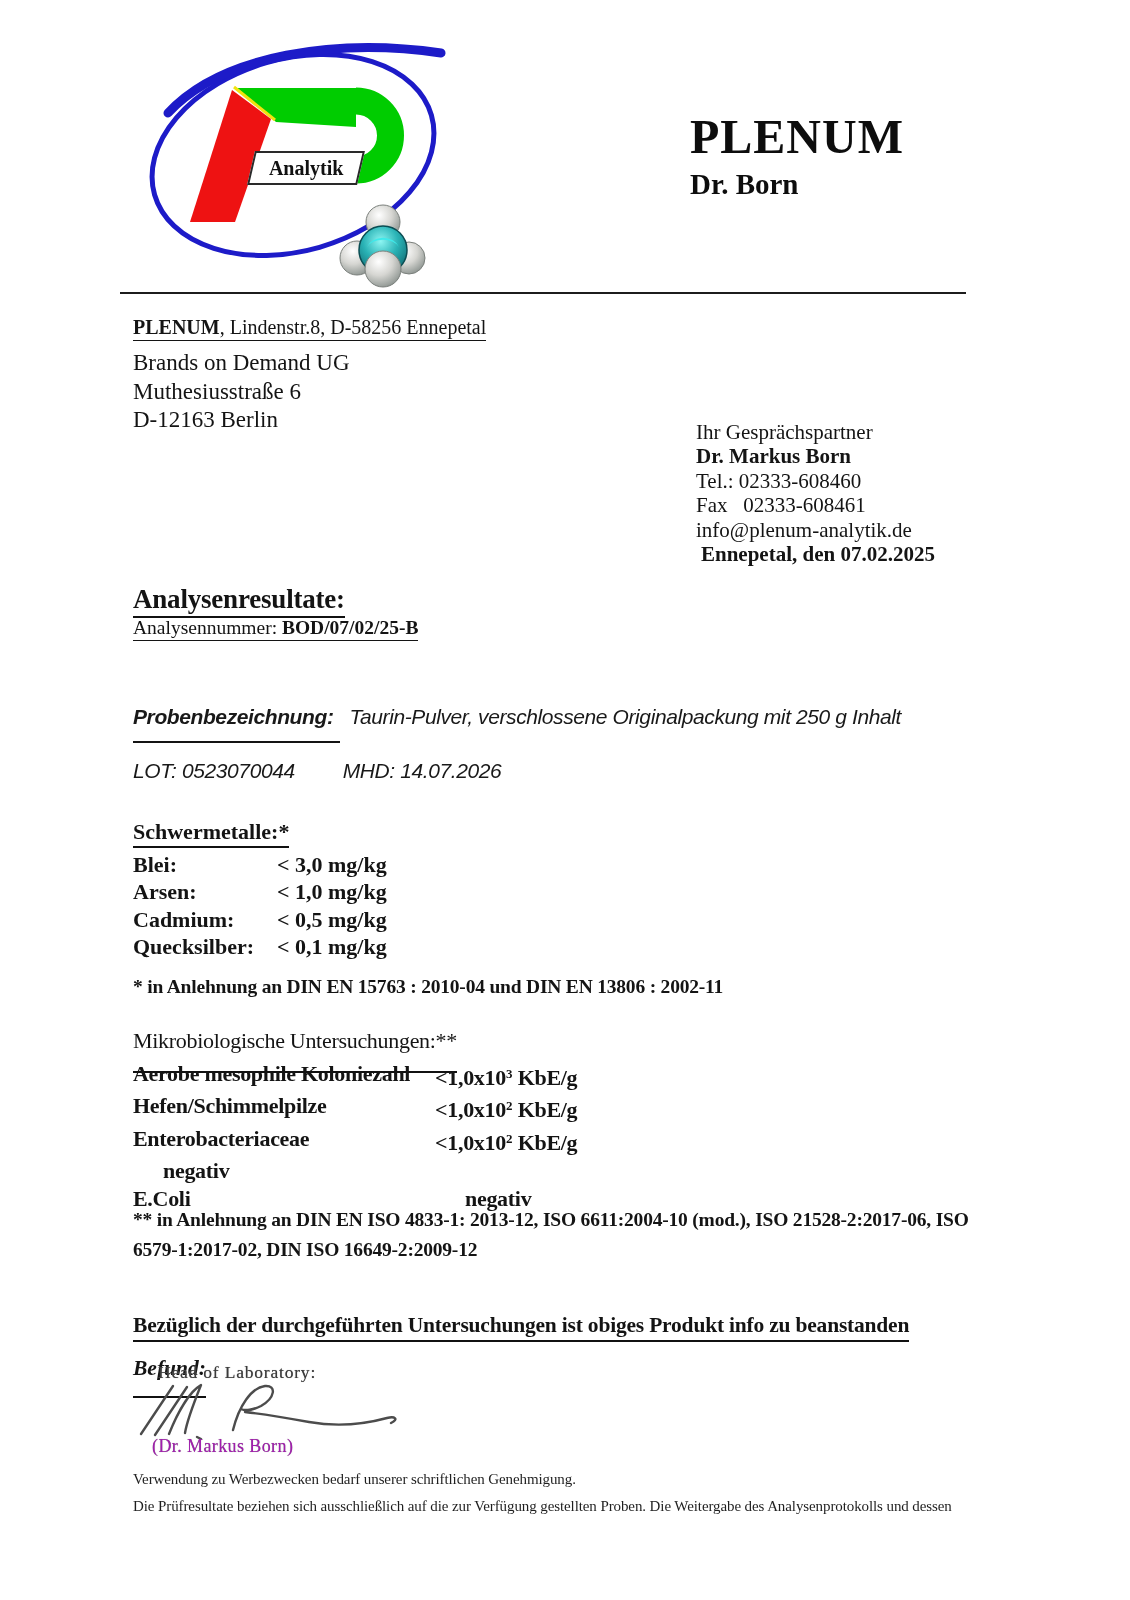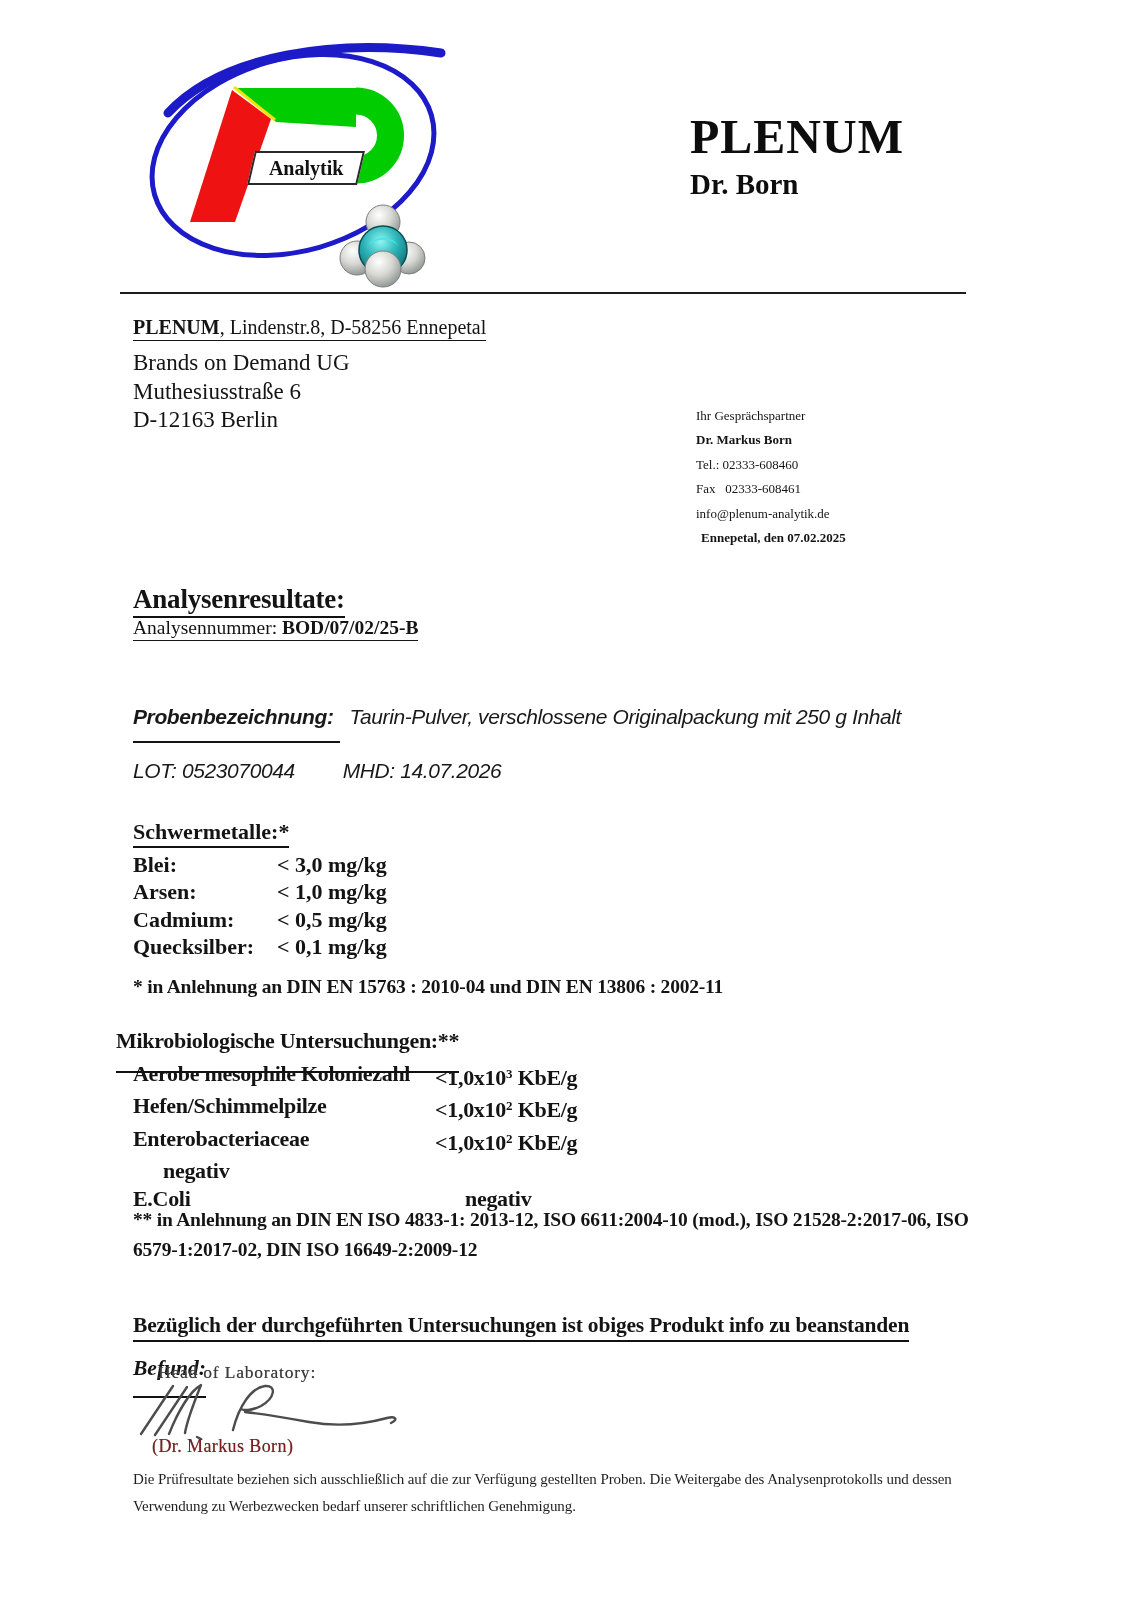--- a/index.html
+++ b/index.html
@@ -33,21 +33,21 @@
   .brand-name{font-size:48px;font-weight:bold;line-height:50px;letter-spacing:1px;color:#0d0d0d;}
   .brand-sub{font-size:29px;font-weight:bold;margin-top:6px;color:#0d0d0d;}
 
   .divider{left:120px;top:292px;width:846px;height:2px;background:#1c1c1c;}
 
   
   .sender{left:133px;top:316px;font-size:20px;border-bottom:1.6px solid #141414;padding-bottom:1px;}
   .sender .b{font-weight:bold;}
   .recipient{left:133px;top:349px;font-size:23px;line-height:28.5px;}
 
-  .contact{left:696px;top:404px;font-size:13px;line-height:24.4px;}
+  .contact{left:696px;top:420px;font-size:21px;line-height:24.4px;}
   .contact .name{font-weight:bold;}
   .contact .date{padding-left:5px;font-weight:bold;}
 
   
   .results-title{left:133px;top:584px;font-size:27px;font-weight:bold;
     border-bottom:2.5px solid #111;padding-bottom:1px;letter-spacing:-0.2px;}
   .analysis-number{left:133px;top:617px;font-size:19.5px;border-bottom:1.6px solid #141414;padding-bottom:1px;}
   .analysis-number .b{font-weight:bold;}
   .analysis-title{left:133px;top:651px;font-size:22.5px;font-weight:bold;letter-spacing:-0.2px;}
 
@@ -63,41 +63,41 @@
 
   
   .hm-title{left:133px;top:819px;font-size:22px;font-weight:bold;
     border-bottom:2px solid #111;padding-bottom:1px;}
   .hm-rows{left:133px;top:851px;font-size:22px;font-weight:bold;line-height:27.3px;}
   .hm-row{display:flex;}
   .hm-label{flex:0 0 144px;}
   .fn1{left:133px;top:976px;font-size:19.5px;font-weight:bold;letter-spacing:-0.2px;}
 
   
-  .micro-title{left:116px;top:1028px;font-size:22px;font-weight:bold;
+  .micro-title{left:133px;top:1028px;font-size:22px;font-weight:normal;
     border-bottom:2px solid #111;padding-bottom:17px;letter-spacing:-0.3px;}
   .micro-rows{left:133px;top:1060px;font-size:22px;font-weight:bold;line-height:28.3px;letter-spacing:-0.3px;}
   .micro-row{display:flex;}
   .micro-label{flex:0 0 302px;white-space:nowrap;}
   .micro-val sup{font-size:13px;vertical-align:7px;letter-spacing:0;}
   .micro-val.negativ{padding-left:30px;}
   .fn2{left:133px;top:1205px;width:858px;font-size:19.5px;font-weight:bold;
     line-height:29.5px;letter-spacing:-0.2px;}
 
   
   .befund-label{left:133px;top:1356px;font-size:21.5px;font-weight:bold;font-style:italic;
     border-bottom:2px solid #111;padding-bottom:15px;}
   .findings{left:133px;top:1313px;font-size:21.5px;font-weight:bold;white-space:nowrap;
     border-bottom:2.5px solid #111;padding-bottom:2px;letter-spacing:-0.2px;}
 
   
   .sig-role{left:158px;top:1362px;font-size:17.5px;color:#3b3b3b;letter-spacing:0.8px;
     text-shadow:0 0 0.7px #7a7a7a;}
   .sig-svg{left:133px;top:1378px;}
-  .sig-name{left:152px;top:1436px;font-size:18px;color:#7f1d1d;letter-spacing:0.4px;
+  .sig-name{left:152px;top:1436px;font-size:18px;color:#a21caf;letter-spacing:0.4px;
     text-shadow:0 0 0.7px #7a7a7a;}
 
   
   .footer{left:133px;top:1466px;font-size:15px;line-height:27px;color:#1f1f1f;letter-spacing:-0.1px;}
 </style>
 </head>
 <body>
 
 <div class="page">
 
@@ -232,17 +232,17 @@
       <path d="M22,57 L54,9"></path>
       <path d="M36,56 C44,36 56,14 68,7 C62,22 54,42 52,55"></path>
       <path d="M64,59 l4,2"></path>
       <path d="M100,52 C106,28 118,10 132,8 C144,7 142,20 128,28 C120,32 112,33 108,31"></path>
       <path d="M112,34 C130,36 154,40 176,44 C204,49 232,46 254,40 C262,38 266,41 258,45"></path>
     </g>
   </svg>
   <div class="abs sig-name">(Dr. Markus Born)</div>
 
   <div class="abs footer">
+    <div>Verwendung zu Werbezwecken bedarf unserer schriftlichen Genehmigung.</div>
     <div>Die Prüfresultate beziehen sich ausschließlich auf die zur Verfügung gestellten Proben. Die Weitergabe des Analysenprotokolls und dessen</div>
-    <div>Verwendung zu Werbezwecken bedarf unserer schriftlichen Genehmigung.</div>
   </div>
 
 </div>
 
 </body></html>

